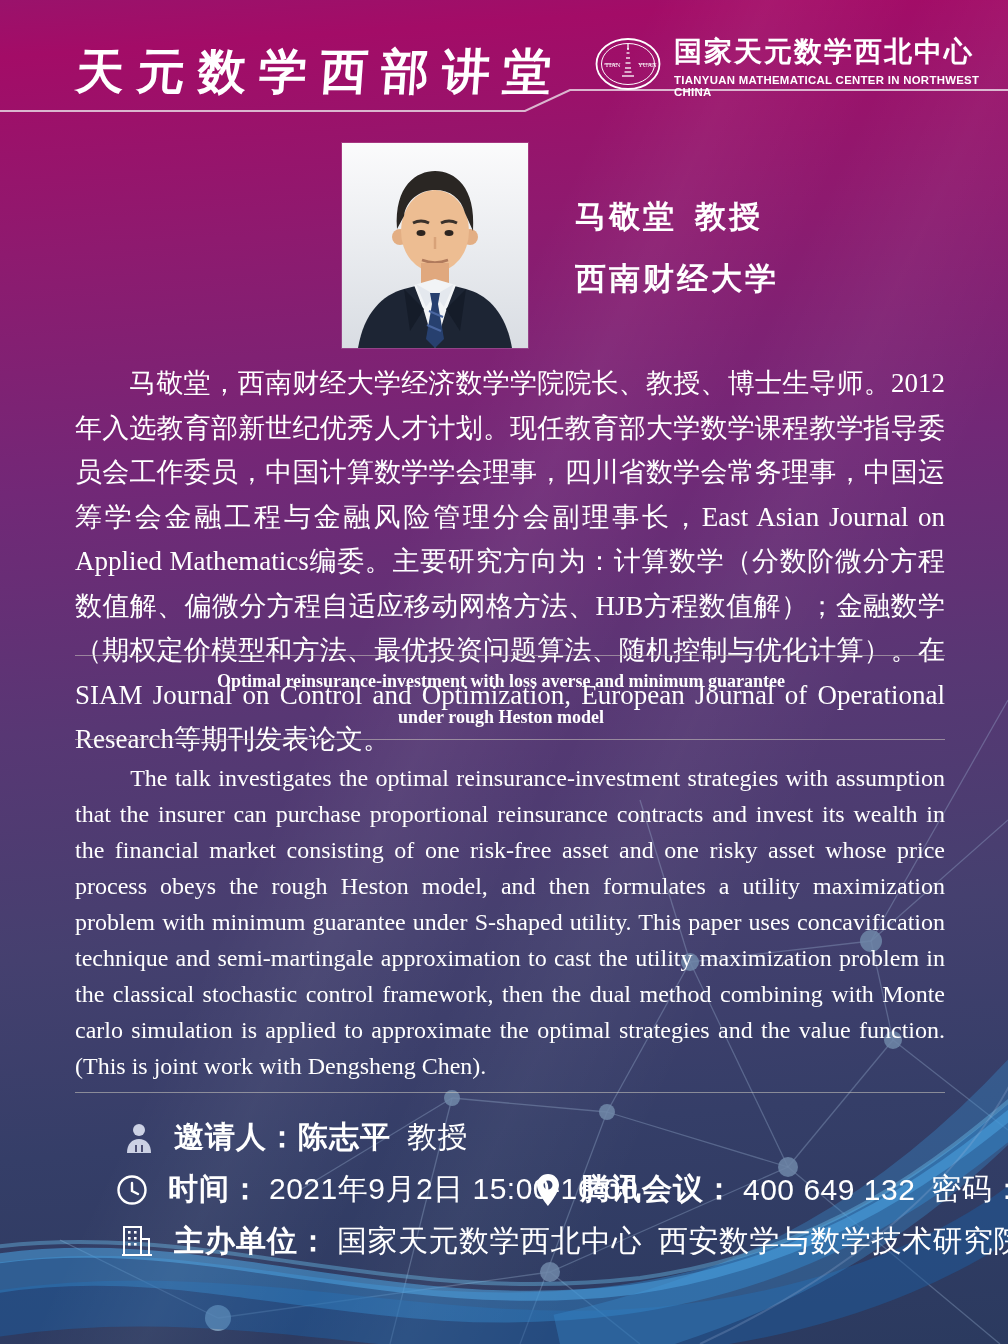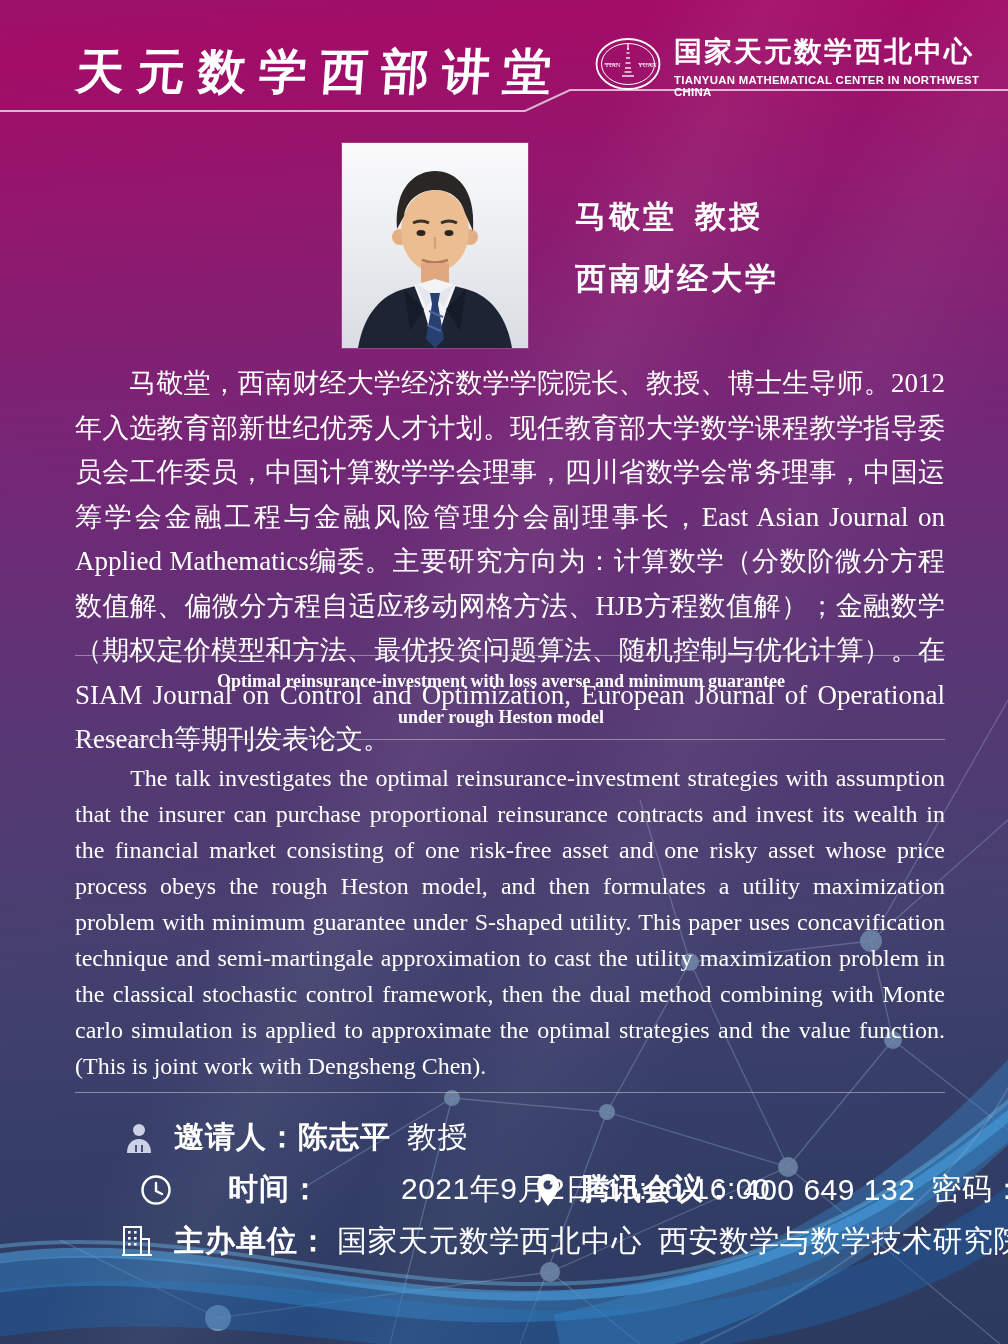--- a/index.html
+++ b/index.html
@@ -39,21 +39,21 @@
   .abstract{position:absolute;left:75px;top:760px;width:870px;
     font-family:Liberation Serif, serif;
     font-size:24px;line-height:36px;text-align:justify;text-indent:2.3em;}
 
   .info-row{position:absolute;display:flex;align-items:center;font-size:30px;white-space:nowrap;}
   .info-row .icon{display:flex;align-items:center;justify-content:center;margin-right:20px;}
   .lbl{font-weight:bold;letter-spacing:1px;}
   .val{letter-spacing:0.5px;}
   .sp{display:inline-block;width:16px;}
   .row-invite{left:124px;top:1117px;}
-  .row-time{left:140px;top:1169px;gap:36px;}
+  .row-time{left:116px;top:1169px;}
   .row-meeting{left:536px;top:1169px;}
   .row-host{left:120px;top:1221px;}
 </style>
 </head>
 <body>
 
 <div class="poster">
 
   <svg class="bg-art" viewBox="0 0 1008 1344" xmlns="http://www.w3.org/2000/svg">
 

